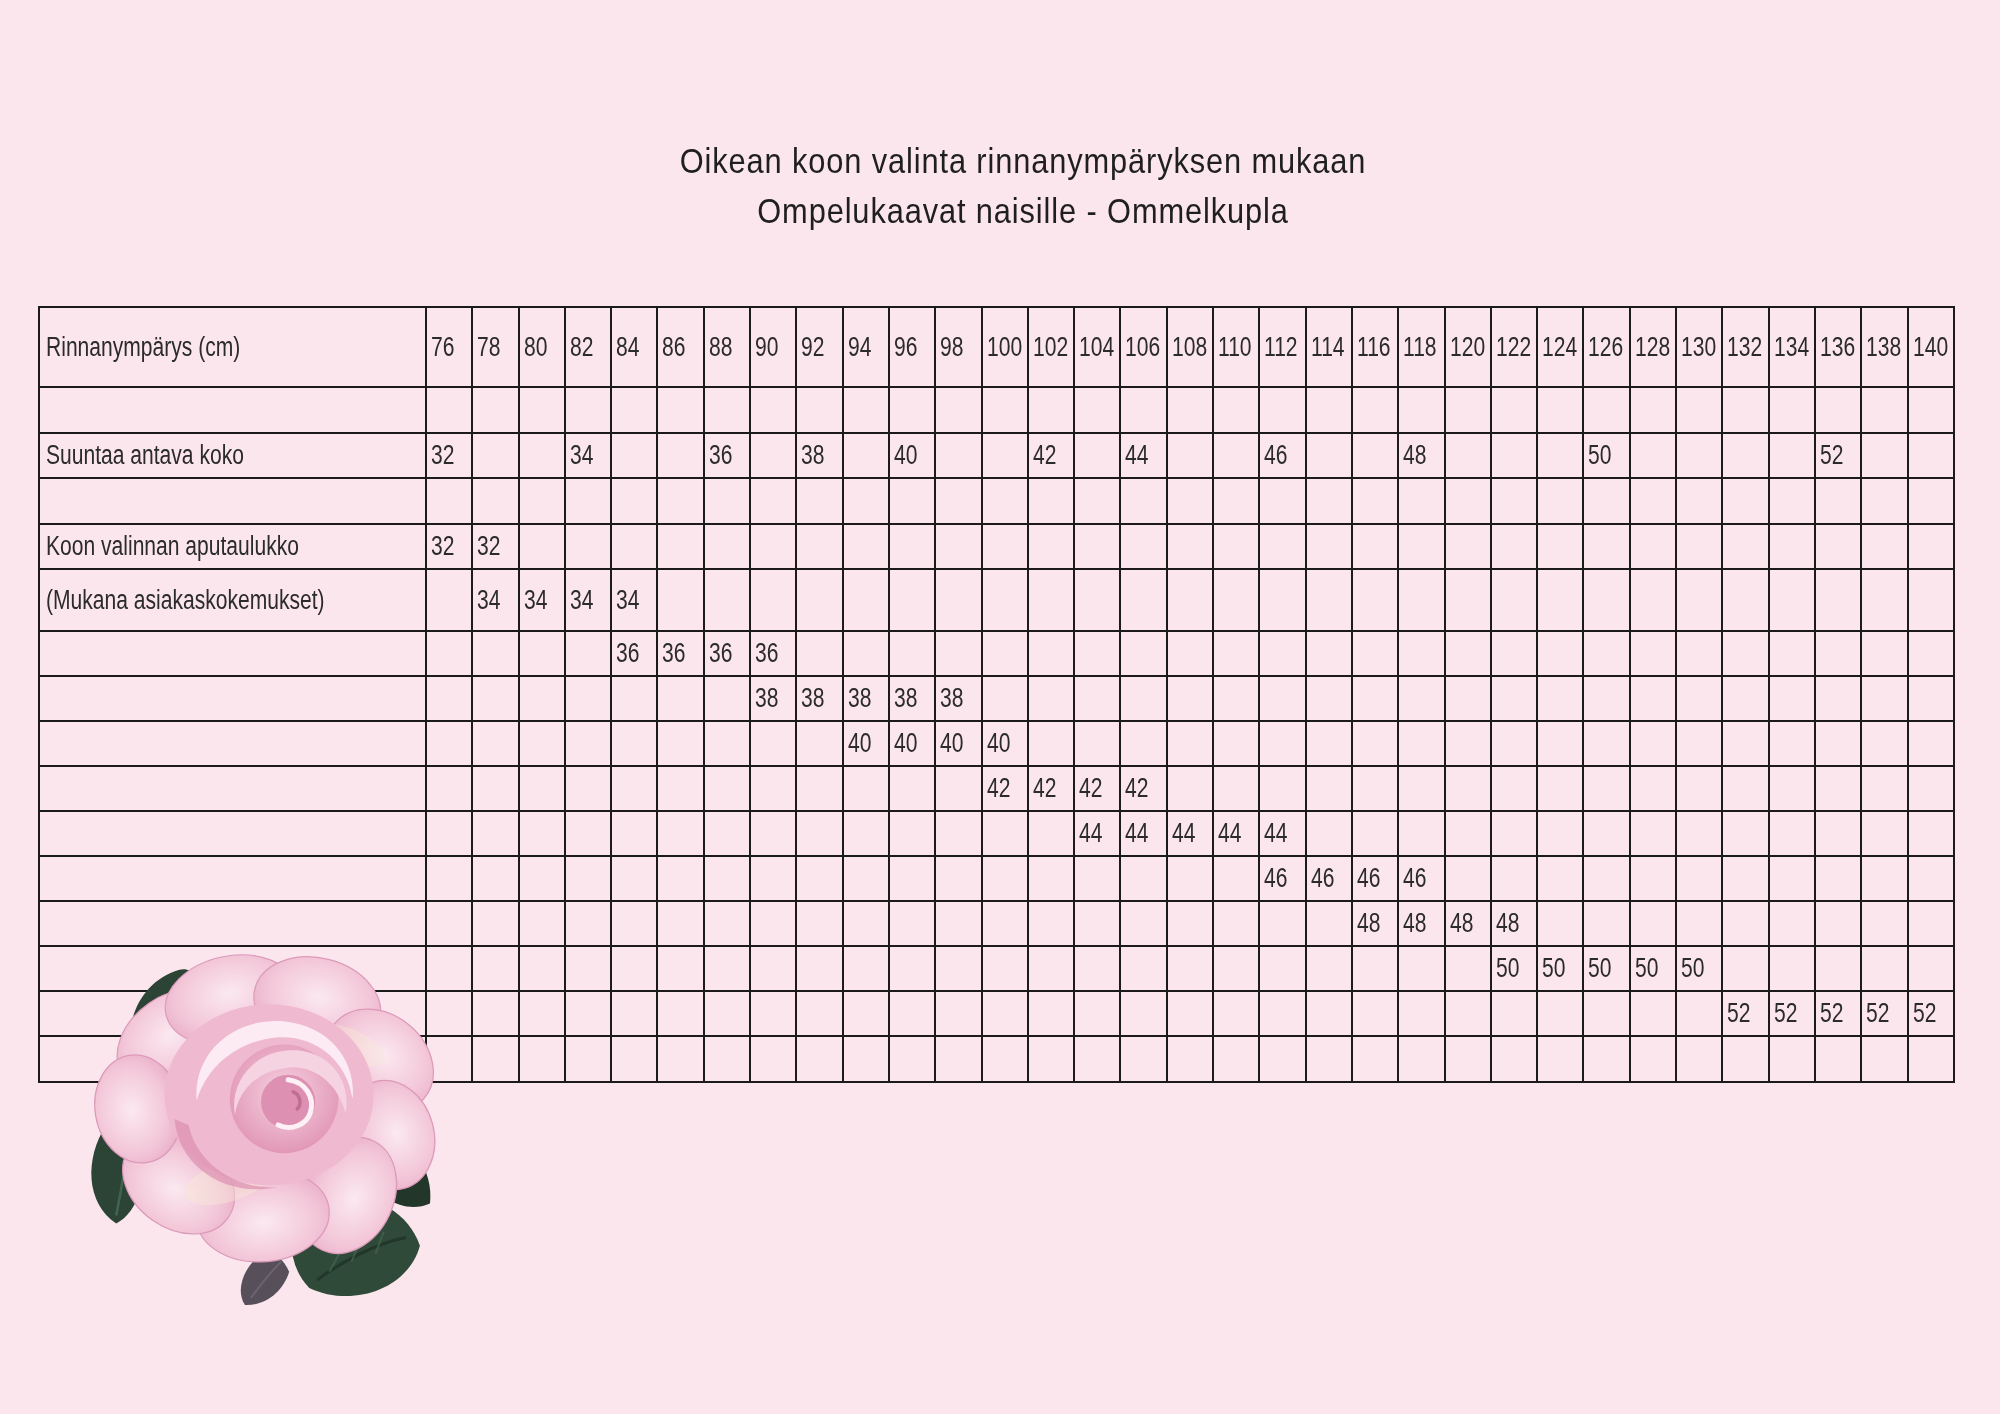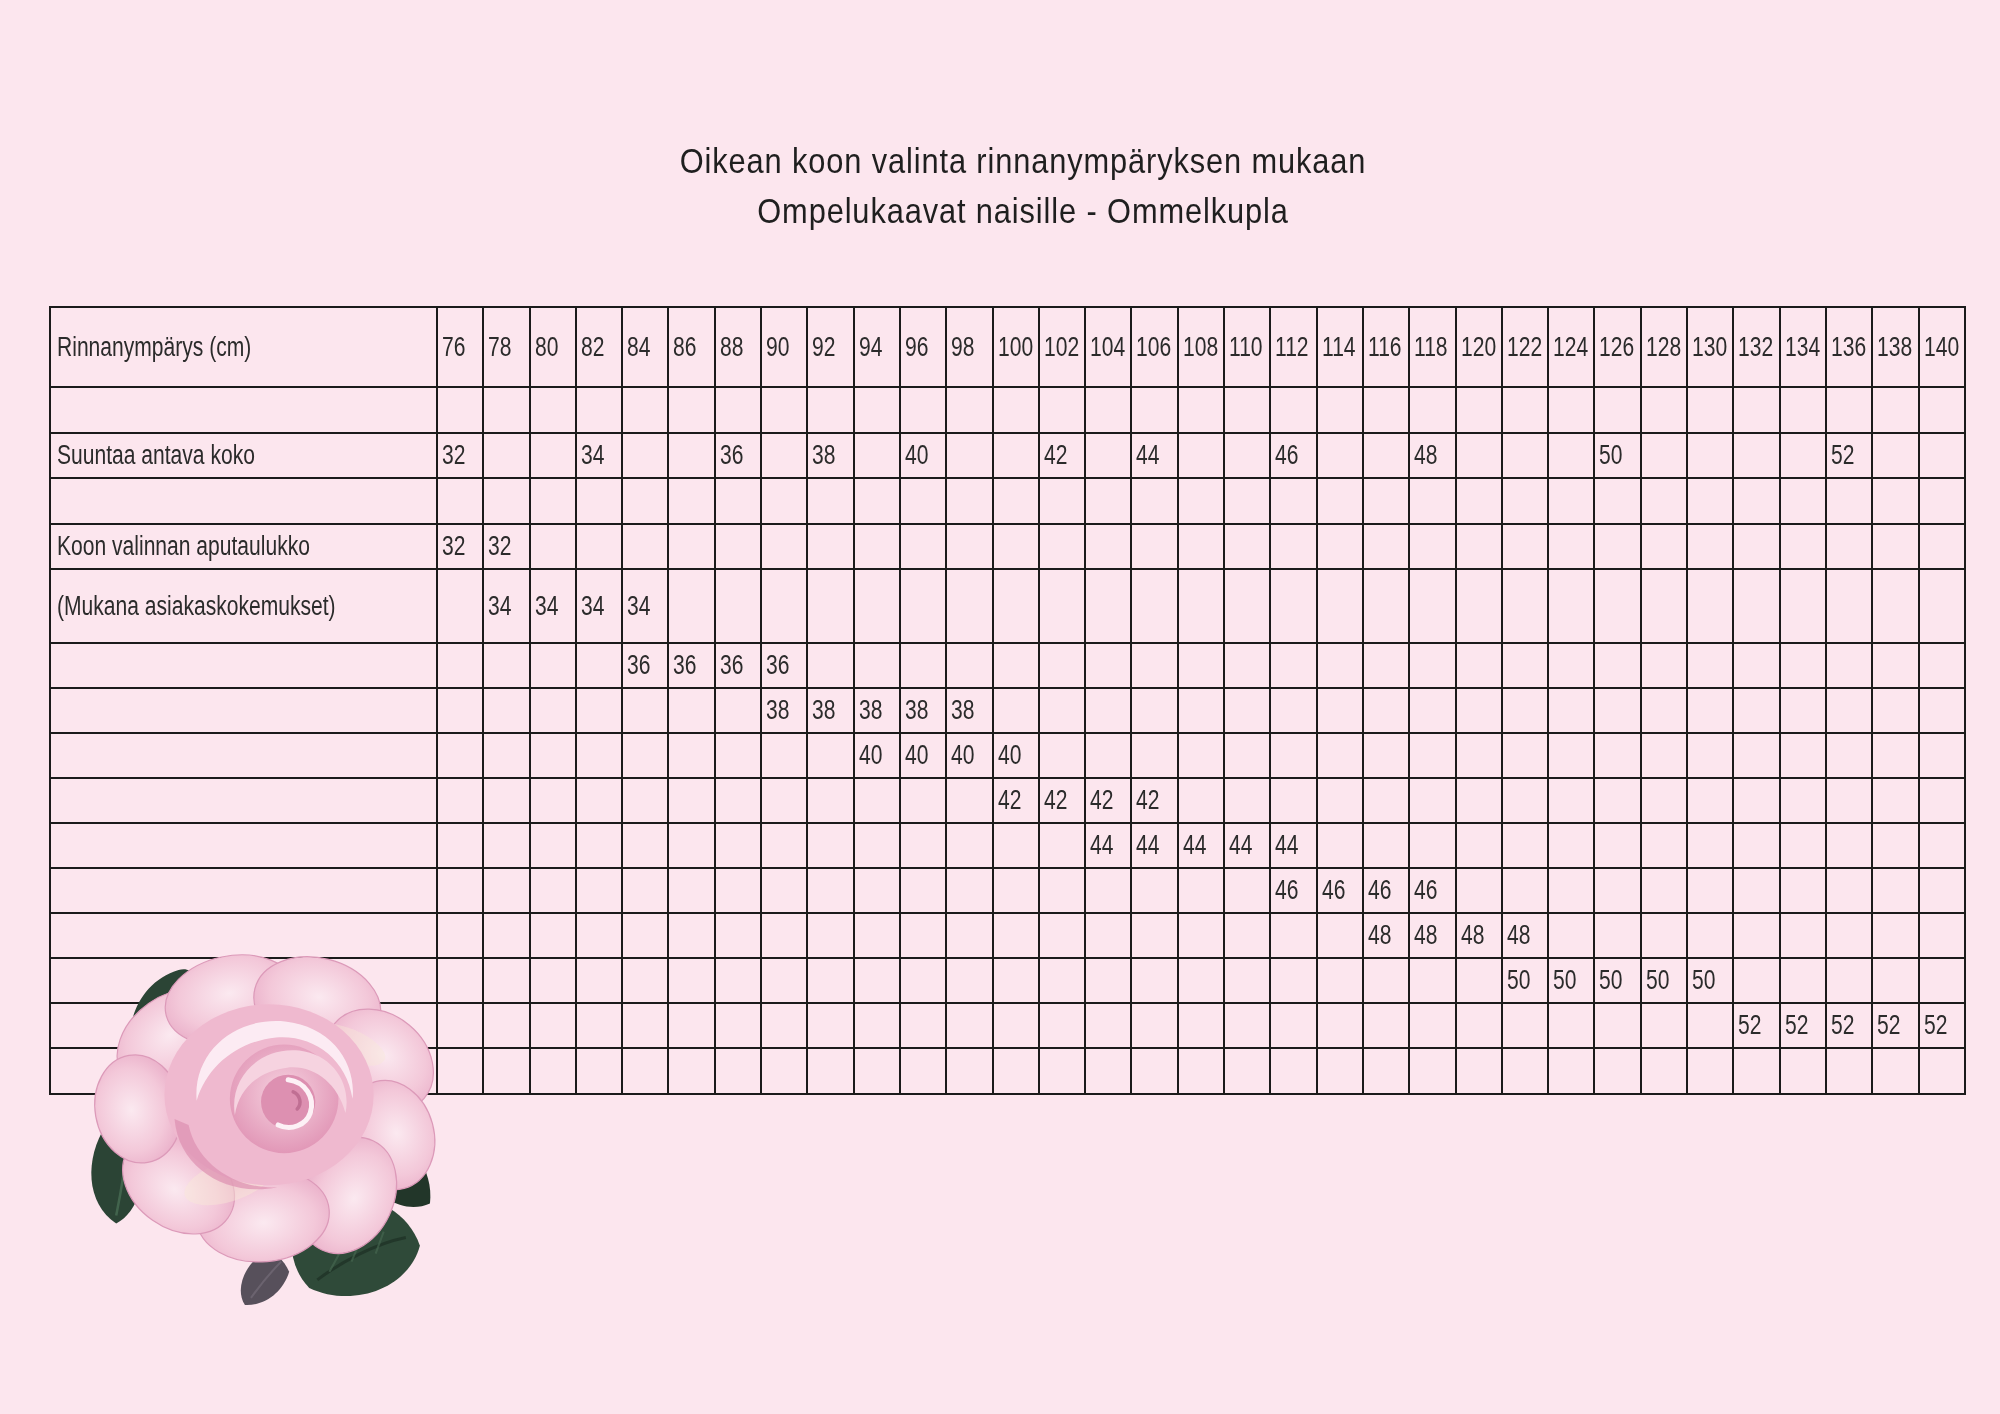--- a/index.html
+++ b/index.html
@@ -21,21 +21,21 @@
   .title-line{
     font-size:35px;
     font-weight:300;
     letter-spacing:1px;
     display:block;
     transform:scaleX(.88);
     transform-origin:50% 50%;
     white-space:nowrap;
   }
   table.size-table{
-    position:absolute;left:49px;top:306px;
+    position:absolute;left:38px;top:306px;
     width:1915px;
     border-collapse:collapse;
     table-layout:fixed;
     padding-left:31px;
   }
   table.size-table td{
     border:2px solid #1b1b1b;
     padding:0 0 0 4px;
     vertical-align:middle;
     overflow:hidden;
@@ -44,21 +44,21 @@
   table.size-table td.label-cell{padding-left:6px;}
   .ct{
     display:inline-block;
     transform:scaleX(.78);
     transform-origin:0 50%;
     white-space:nowrap;
   }
   tr.r-normal{height:45px;margin-top:36px;}
   tr.r-spacer{height:46px;}
   tr.r-header{height:80px;}
-  tr.r-tall{height:74px;}
+  tr.r-tall{height:62px;}
   .rose{
     position:absolute;
     left:78px;top:948px;
     width:362px;height:362px;
     z-index:5;
   }
 </style>
 </head>
 <body>
 

